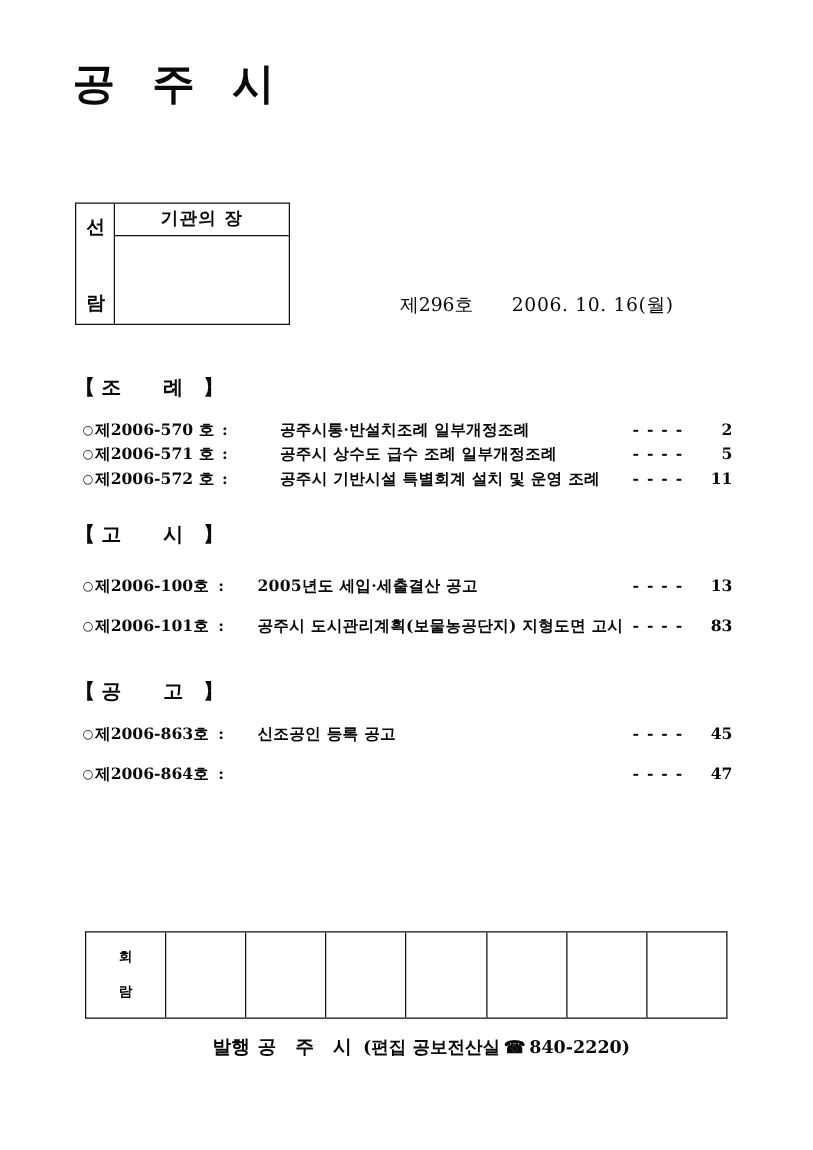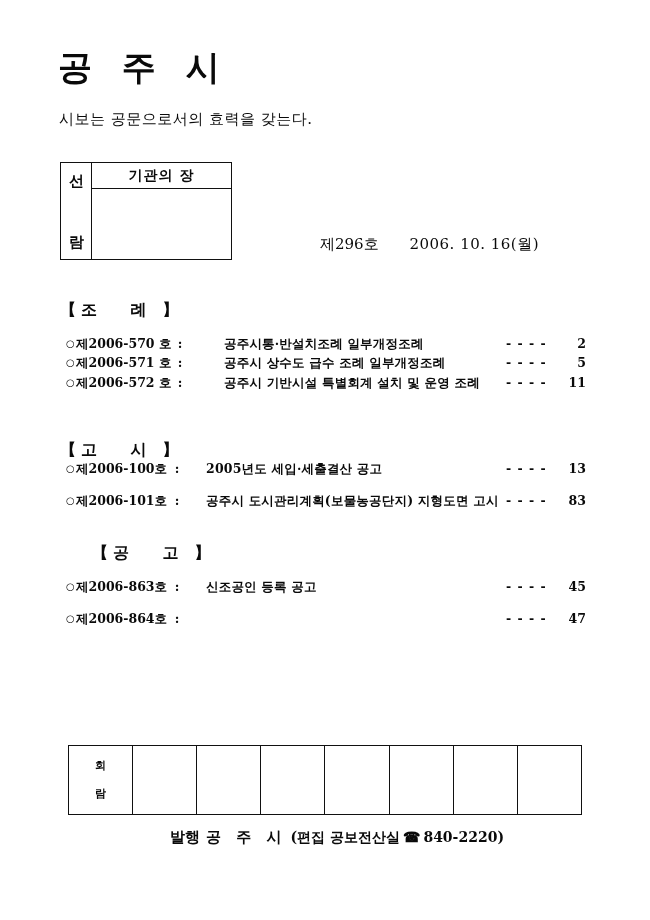--- a/index.html
+++ b/index.html
@@ -234,21 +234,20 @@
   .footer .pub-name { letter-spacing: 5px; margin-right: 4px; }
   .footer .pub-paren { font-size: 14px; font-weight: bold; }
   .footer .phone-icon { margin: 0 3px; font-size: 14px; }
 </style>
 </head>
 <body>
 
 <div class="page">
 
   <div class="masthead-title">공 주 시</div>
-  <div class="masthead-subtitle">시보는 공문으로서의 효력을 갖는다.</div>
 
   <div class="approval-box">
     <div class="approval-left">
       <div class="approval-left-top">선</div>
       <div class="approval-left-bottom">람</div>
     </div>
     <div class="approval-right">
       <div class="approval-header">기관의 장</div>
       <div class="approval-body"></div>
     </div>
@@ -275,38 +274,38 @@
     <span class="toc-leader">- - - -</span>
     <span class="toc-page">5</span>
   </div>
   <div class="toc-entry g-ord" style="top:375px;">
     <span class="toc-bullet">○</span><span class="toc-num">제2006-572 호</span><span class="toc-colon">:</span>
     <span class="toc-title">공주시 기반시설 특별회계 설치 및 운영 조례</span>
     <span class="toc-leader">- - - -</span>
     <span class="toc-page">11</span>
   </div>
 
-  <div class="section-heading" style="top:440px;">
+  <div class="section-heading" style="top:418px;">
     <span class="bracket-l">【</span><span class="heading-word">고 시</span><span class="bracket-r">】</span>
   </div>
 
   <div class="toc-entry g-notice" style="top:461px;">
     <span class="toc-bullet">○</span><span class="toc-num">제2006-100호</span><span class="toc-colon">:</span>
     <span class="toc-title">2005년도 세입·세출결산 공고</span>
     <span class="toc-leader">- - - -</span>
     <span class="toc-page">13</span>
   </div>
   <div class="toc-entry g-notice" style="top:493px;">
     <span class="toc-bullet">○</span><span class="toc-num">제2006-101호</span><span class="toc-colon">:</span>
     <span class="toc-title">공주시 도시관리계획(보물농공단지) 지형도면 고시</span>
     <span class="toc-leader">- - - -</span>
     <span class="toc-page">83</span>
   </div>
 
-  <div class="section-heading" style="top:543px;margin-left:32px;">
+  <div class="section-heading" style="top:543px;">
     <span class="bracket-l">【</span><span class="heading-word">공 고</span><span class="bracket-r">】</span>
   </div>
 
   <div class="toc-entry g-ann" style="top:579px;">
     <span class="toc-bullet">○</span><span class="toc-num">제2006-863호</span><span class="toc-colon">:</span>
     <span class="toc-title">신조공인 등록 공고</span>
     <span class="toc-leader">- - - -</span>
     <span class="toc-page">45</span>
   </div>
   <div class="toc-entry g-ann" style="top:611px;">

